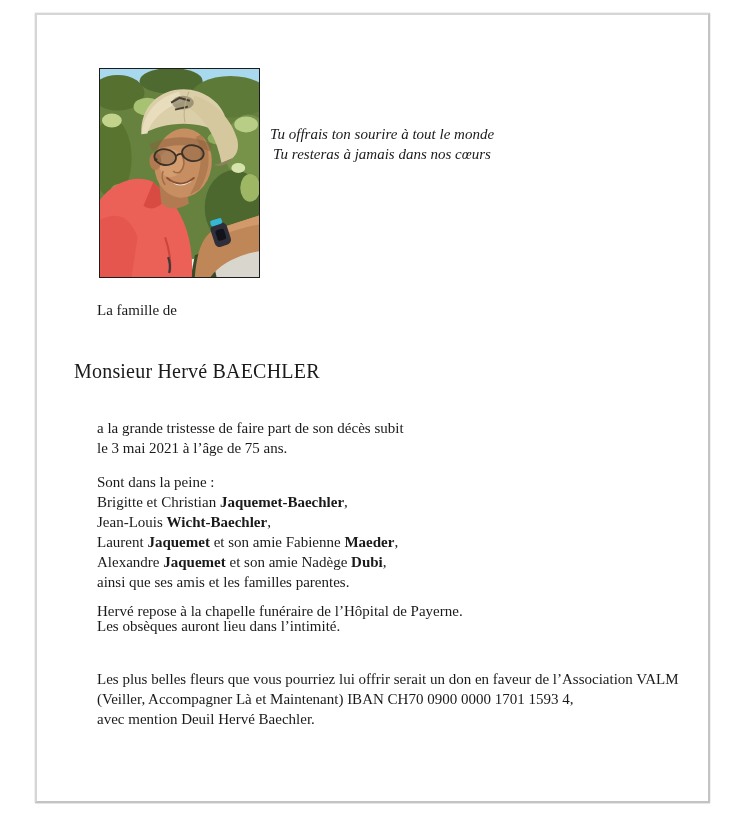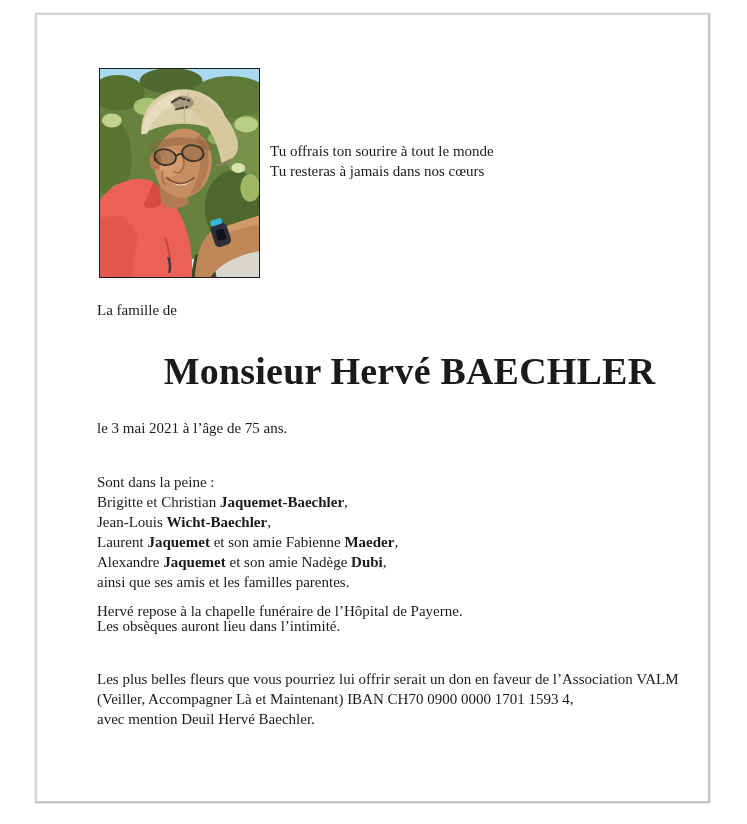--- a/index.html
+++ b/index.html
@@ -12,27 +12,27 @@
     border:2px solid;border-color:#d6d6d6 #c3c3c3 #c3c3c3 #d6d6d6;
     box-shadow:0 1px 0 rgba(0,0,0,0.10), 1px 0 0 rgba(0,0,0,0.06), 0 -1px 0 #efefef, -1px 0 0 #efefef;
     background:#ffffff;
   }
   .photo{
     position:absolute;left:62px;top:53px;width:161px;height:210px;
     border:1px solid #1c1c1c;box-sizing:border-box;background:#67823f;
   }
   .photo svg{display:block;width:100%;height:100%;}
   .verse{
-    position:absolute;left:233px;top:126px;
-    font-size:16px;line-height:21.5px;white-space:pre;
+    position:absolute;left:233px;top:109px;
+    font-style:italic;font-size:16px;line-height:21.5px;white-space:pre;text-align:center;
   }
   .intro{position:absolute;left:60px;top:285px;text-align:center;}
   .title{
-    position:absolute;left:37px;top:339px;width:671px;text-align:center;
-    font-size:38px;font-weight:bold;line-height:34px;letter-spacing:0.2px;white-space:pre;
+    position:absolute;left:37px;top:339px;width:671px;text-align:left;
+    font-size:20px;font-weight:normal;line-height:34px;letter-spacing:0.2px;white-space:pre;
   }
   .para{position:absolute;left:60px;white-space:pre;}
   .p-announce{top:403px;}
   .p-mourners{top:457px;}
   .p-obseques{top:581px;margin-top:20px;}
   .p-repose{top:586px;}
   .p-fleurs{top:654px;}
   .p-adresse{top:726px;}
   .line{height:20px;line-height:20px;font-size:15px;white-space:pre;}
   .line .b{font-weight:bold;}
@@ -124,21 +124,21 @@
     </div>
 
     <div class="verse"><div class="line">Tu offrais ton sourire à tout le monde</div><div class="line">Tu resteras à jamais dans nos cœurs</div></div>
 
     <div class="intro">
       <div class="line">La famille de</div>
     </div>
 
     <div class="title">Monsieur Hervé BAECHLER</div>
 
-    <div class="para p-announce"><div class="line">le 3 mai 2021 à l’âge de 75 ans.</div></div>
+    <div class="para p-announce"><div class="line">a la grande tristesse de faire part de son décès subit</div><div class="line">le 3 mai 2021 à l’âge de 75 ans.</div></div>
 
     <div class="para p-mourners"><div class="line"><span>Sont dans la peine :</span></div><div class="line"><span>Brigitte et Christian </span><span class="b">Jaquemet-Baechler</span><span>,</span></div><div class="line"><span>Jean-Louis </span><span class="b">Wicht-Baechler</span><span>,</span></div><div class="line"><span>Laurent </span><span class="b">Jaquemet</span><span> et son amie Fabienne </span><span class="b">Maeder</span><span>,</span></div><div class="line"><span>Alexandre </span><span class="b">Jaquemet</span><span> et son amie Nadège </span><span class="b">Dubi</span><span>,</span></div><div class="line"><span>ainsi que ses amis et les familles parentes.</span></div></div>
 
     <div class="para p-obseques"><div class="line">Les obsèques auront lieu dans l’intimité.</div></div>
 
     <div class="para p-repose"><div class="line">Hervé repose à la chapelle funéraire de l’Hôpital de Payerne.</div></div>
 
     <div class="para p-fleurs"><div class="line">Les plus belles fleurs que vous pourriez lui offrir serait un don en faveur de l’Association VALM</div><div class="line">(Veiller, Accompagner Là et Maintenant) IBAN CH70 0900 0000 1701 1593 4,</div><div class="line">avec mention Deuil Hervé Baechler.</div></div>
 
     <div class="para p-adresse"></div>

